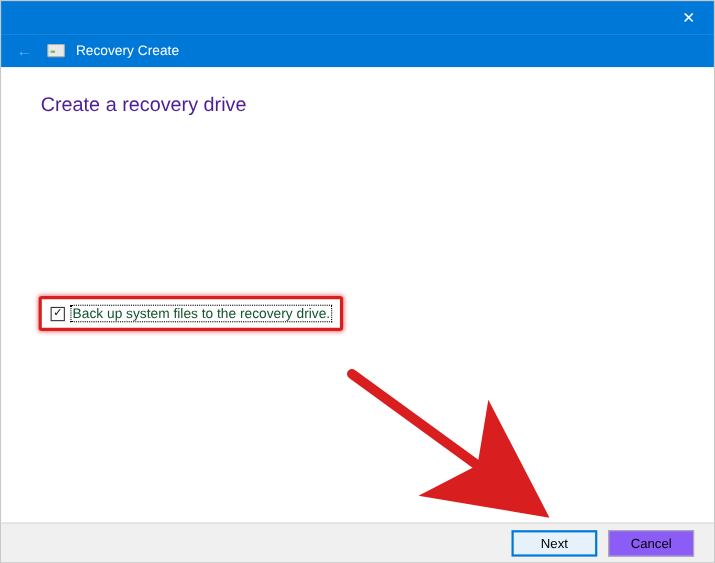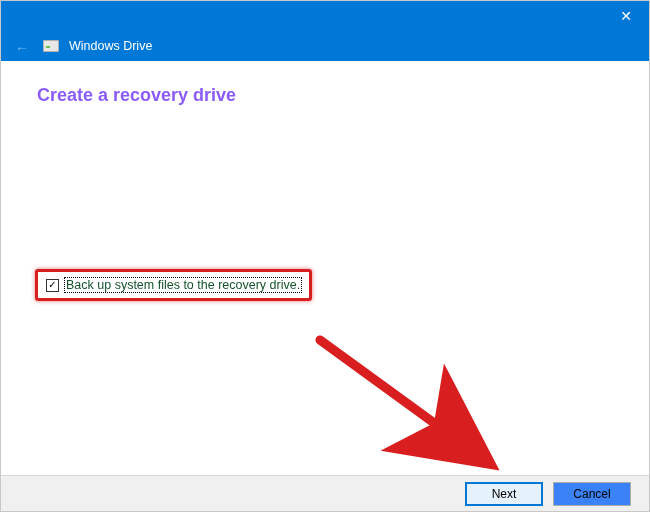--- a/index.html
+++ b/index.html
@@ -70,23 +70,23 @@
       color: #fff;
       font-size: 12.5px;
       font-weight: 400;
     }
     .content {
       flex: 1;
       padding: 24px 40px 0 36px;
       position: relative;
     }
     .heading {
-      color: #8b5cf6;
+      color: #4c1d95;
       font-size: 18px;
-      font-weight: 700;
+      font-weight: 400;
       margin-bottom: 28px;
     }
     .description {
       color: #000;
       font-size: 12.5px;
       line-height: 1.45;
       max-width: 550px;
       margin-left: 8px;
     }
     .checkbox-row-wrap {
@@ -127,21 +127,21 @@
       display: flex;
       align-items: center;
       justify-content: flex-end;
       gap: 10px;
       padding-right: 18px;
     }
     .btn {
       min-width: 78px;
       height: 24px;
       border: 1px solid #adadad;
-      background: #3b82f6;
+      background: #8b5cf6;
       font-size: 12px;
       font-family: inherit;
       padding: 0 14px;
       cursor: pointer;
     }
     .btn.primary {
       border: 2px solid #0078d7;
       background: #e5f1fb;
     }
     
@@ -161,21 +161,21 @@
 <div class="window">
   <div class="titlebar">
     <div class="close">
       <span>✕</span>
     </div>
   </div>
 
   <div class="subhead">
     <span class="back-arrow">←</span>
     <span class="drive-icon"></span>
-    <span class="subhead-title">Windows Drive</span>
+    <span class="subhead-title">Recovery Create</span>
   </div>
 
   <div class="content">
     <div class="heading">Create a recovery drive</div>
 
     <div class="checkbox-row-wrap">
       <label class="checkbox-row">
         <span class="checkbox">
           <span>✓</span>
         </span>

